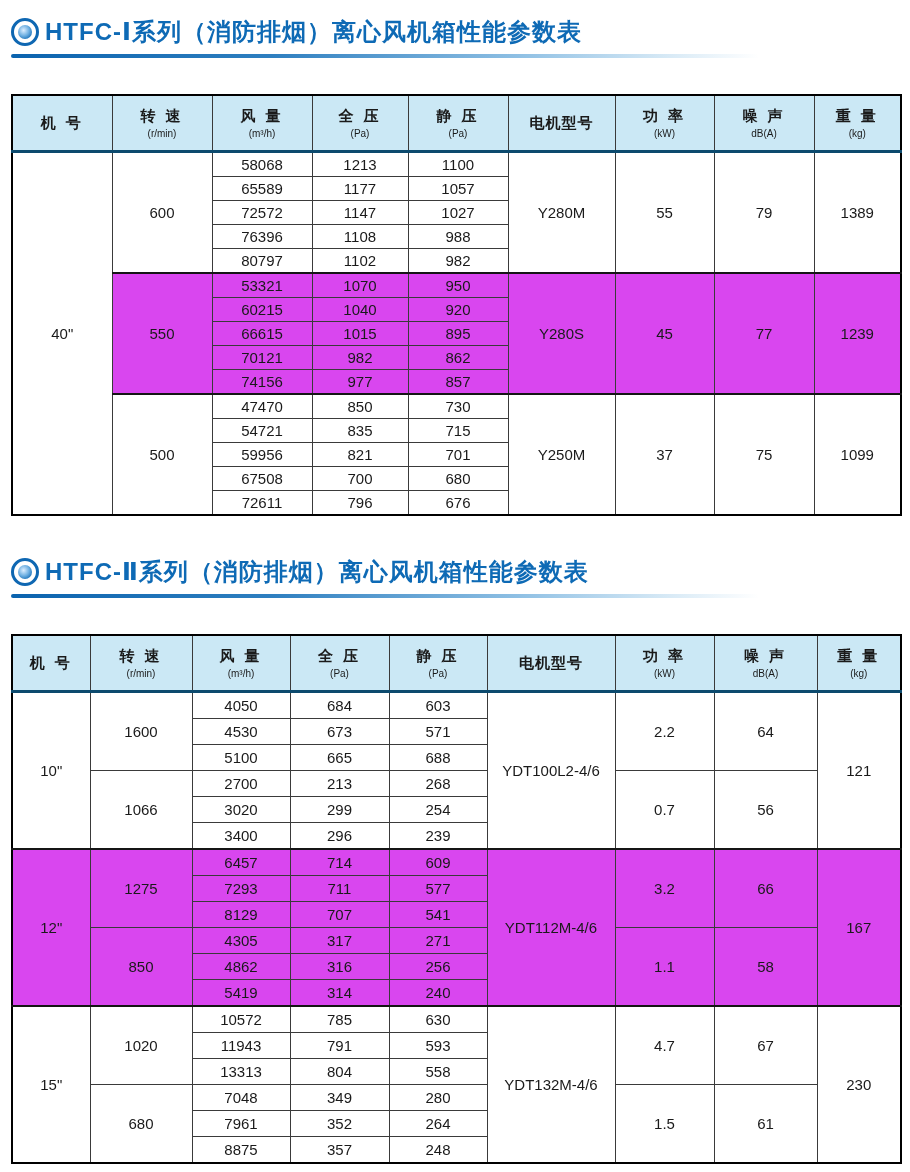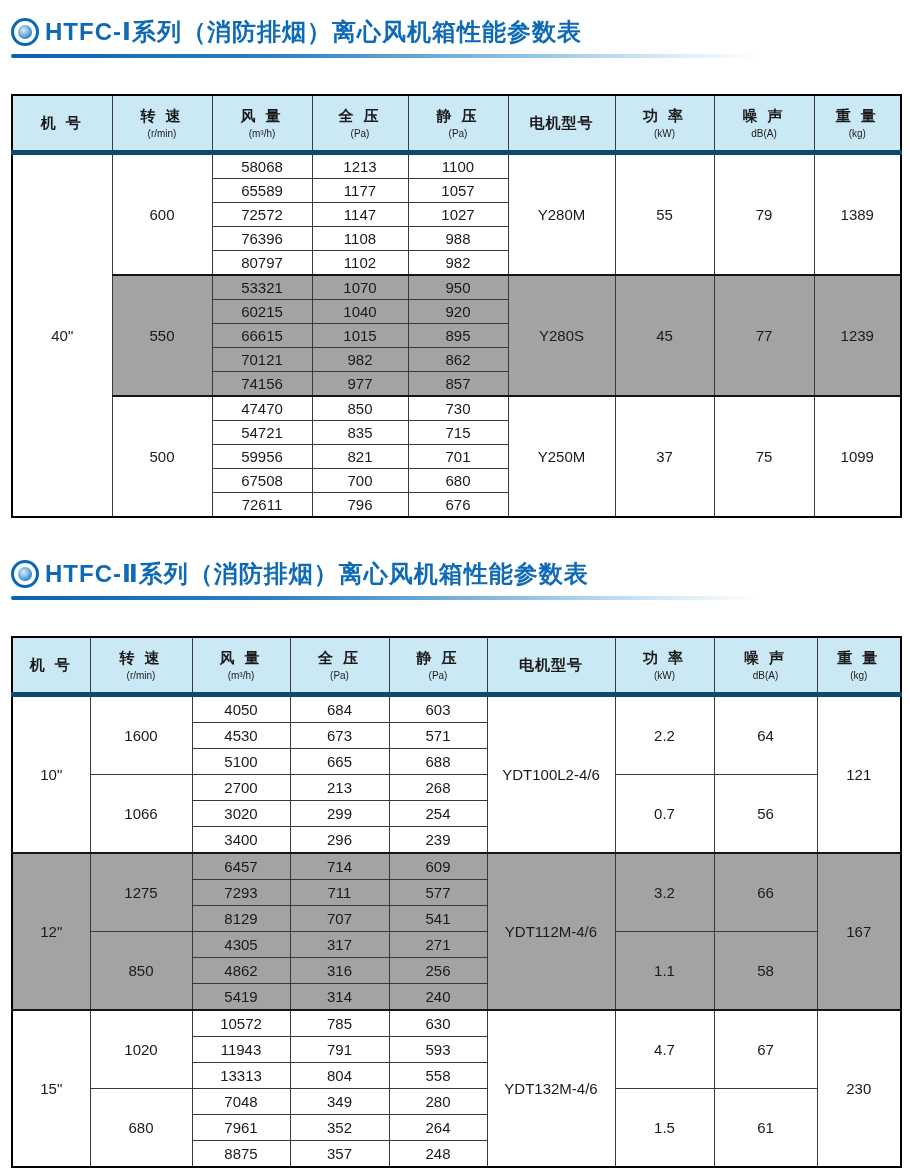--- a/index.html
+++ b/index.html
@@ -30,29 +30,29 @@
   }
   table.spec{
     border-collapse:collapse;table-layout:fixed;width:889px;
     margin-top:36px;border:2px solid #000;
   }
   table.spec th,table.spec td{
     border:1px solid #3a3a3a;text-align:center;vertical-align:middle;
     padding:0;overflow:hidden;
   }
   table.spec thead th{
-    background:#cbe8f5;height:54px;border-bottom:5px solid #0c4a6e;margin-left:12px;
+    background:#cbe8f5;height:54px;border-bottom:3px solid #0c4a6e;margin-left:12px;
   }
   .hn{font-weight:bold;font-size:15px;letter-spacing:3px;}
   .hn.nosp{letter-spacing:1px;}
   .hu{font-weight:normal;font-size:10px;margin-top:2px;letter-spacing:0;}
   table.t1 tbody td{height:23px;font-size:15px;}
   table.t2 tbody td{height:25px;font-size:15px;}
   tr.gs td{border-top:2px solid #151515;}
-  td.hl{background:#a3a3a3;}
+  td.hl{background:#d946ef;}
 </style>
 </head>
 <body>
 
 <div class="page">
 
   <div class="section1">
     <div class="title-row">
       <span class="bullet">
           <span class="bullet-core"></span>

